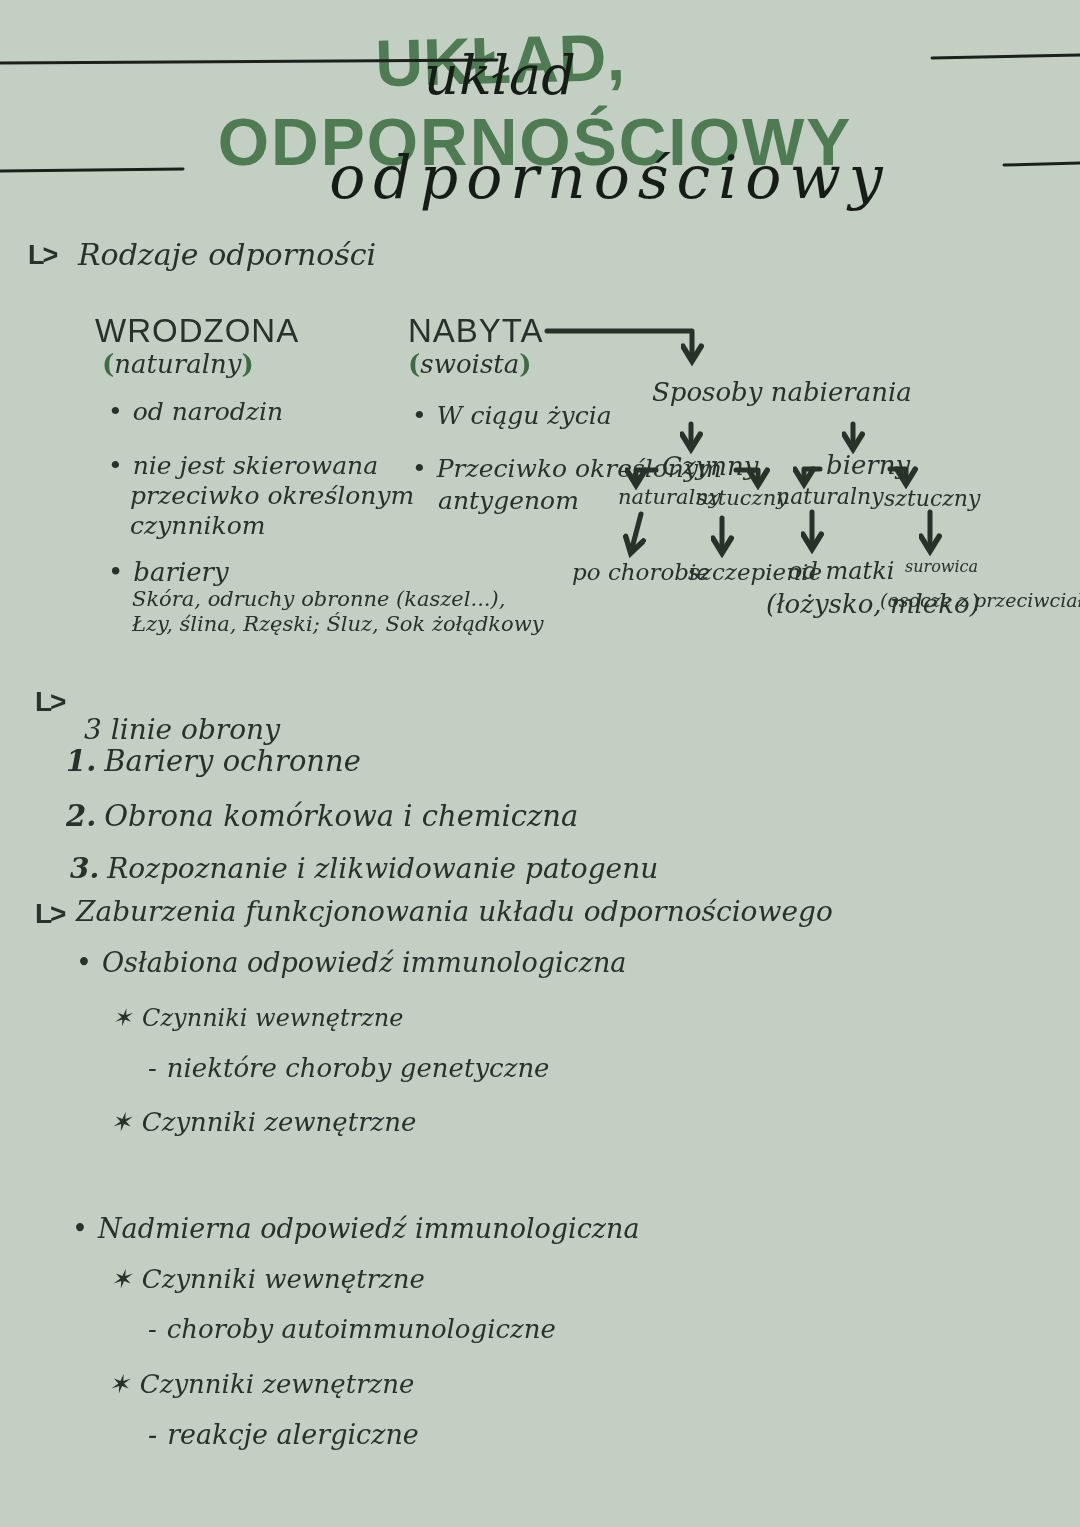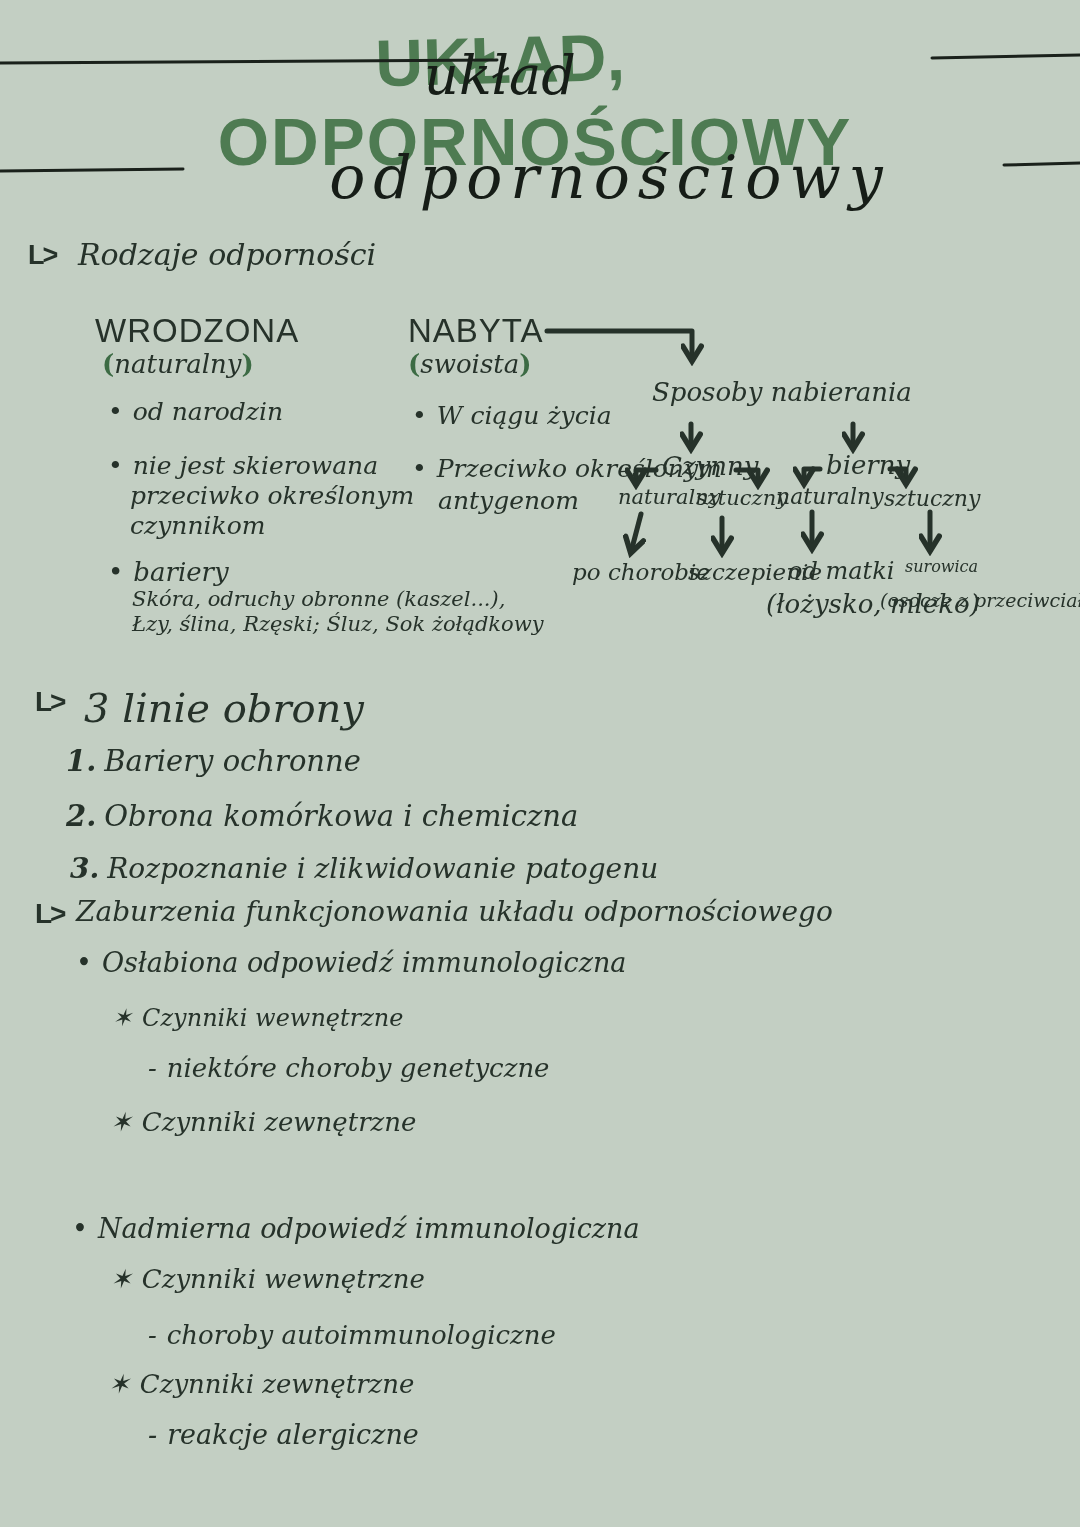--- a/index.html
+++ b/index.html
@@ -148,21 +148,21 @@
   <div class="abs hw z3" style="left:884px;top:487px;font-size:22px;">sztuczny</div>
 
   <div class="abs hw z3" style="left:572px;top:560px;font-size:23px;">po chorobie</div>
   <div class="abs hw z3" style="left:688px;top:560px;font-size:23px;">szczepienie</div>
   <div class="abs hw z3" style="left:788px;top:558px;font-size:24px;">od matki</div>
   <div class="abs hw z3" style="left:766px;top:590px;font-size:26px;">(łożysko, mleko)</div>
   <div class="abs hw z3" style="left:880px;top:558px;font-size:16px;margin-left:25px;">surowica</div>
   <div class="abs hw z3" style="left:880px;top:590px;font-size:19px;">(osocze z przeciwciałami)</div>
 
   <div class="abs marker" style="left:35px;top:686px;font-size:28px;">L&gt;</div>
-  <div class="abs hw" style="left:84px;top:686px;font-size:40px;">3 linie obrony</div>
+  <div class="abs hw" style="left:84px;top:714px;font-size:28px;">3 linie obrony</div>
 
   <div class="abs hw" style="left:66px;top:745px;font-size:29px;">
     <span class="num">1.</span><span>Bariery ochronne</span>
   </div>
   <div class="abs hw" style="left:66px;top:800px;font-size:29px;">
     <span class="num">2.</span><span>Obrona komórkowa i chemiczna</span>
   </div>
   <div class="abs hw" style="left:70px;top:853px;font-size:28px;">
     <span class="num">3.</span><span>Rozpoznanie i zlikwidowanie patogenu</span>
   </div>
@@ -182,21 +182,21 @@
   <div class="abs hw" style="left:110px;top:1108px;font-size:26px;">
     <span class="bullet">✶</span><span>Czynniki zewnętrzne</span>
   </div>
 
   <div class="abs hw" style="left:72px;top:1214px;font-size:27px;">
     <span class="bullet">•</span><span>Nadmierna odpowiedź immunologiczna</span>
   </div>
   <div class="abs hw" style="left:110px;top:1265px;font-size:26px;">
     <span class="bullet">✶</span><span>Czynniki wewnętrzne</span>
   </div>
-  <div class="abs hw" style="left:148px;top:1315px;font-size:26px;margin-top:6px;">
+  <div class="abs hw" style="left:148px;top:1315px;font-size:26px;">
     <span class="bullet">-</span><span>choroby autoimmunologiczne</span>
   </div>
   <div class="abs hw" style="left:108px;top:1370px;font-size:26px;">
     <span class="bullet">✶</span><span>Czynniki zewnętrzne</span>
   </div>
   <div class="abs hw" style="left:148px;top:1420px;font-size:27px;">
     <span class="bullet">-</span><span>reakcje alergiczne</span>
   </div>
 
 </div>

